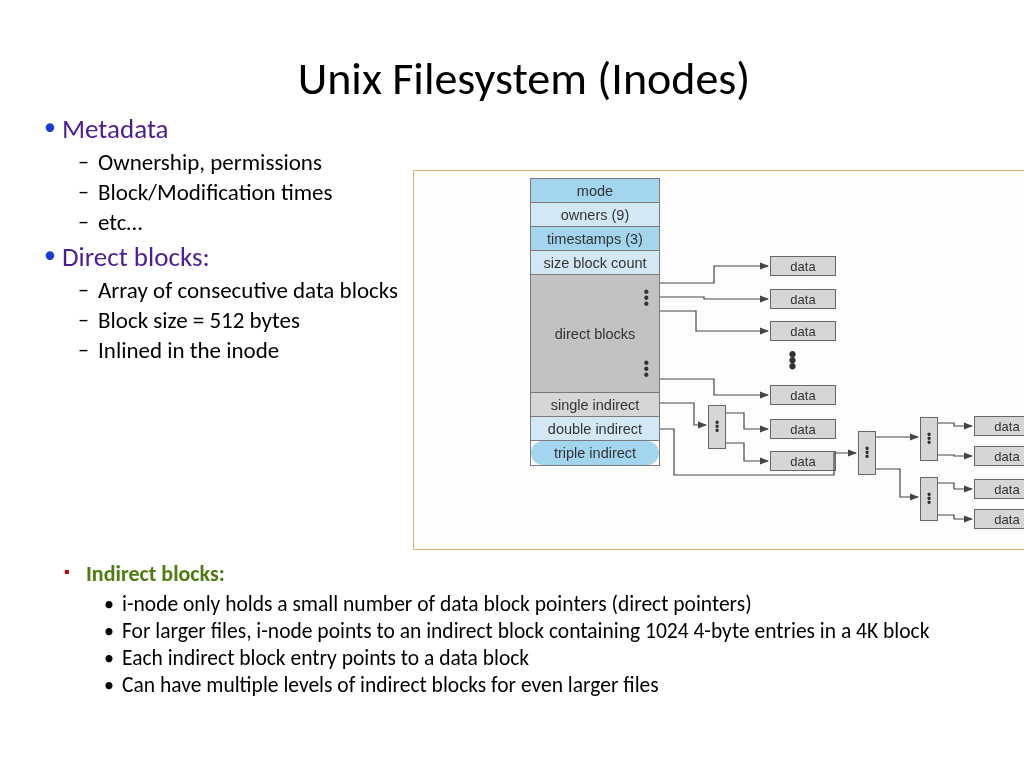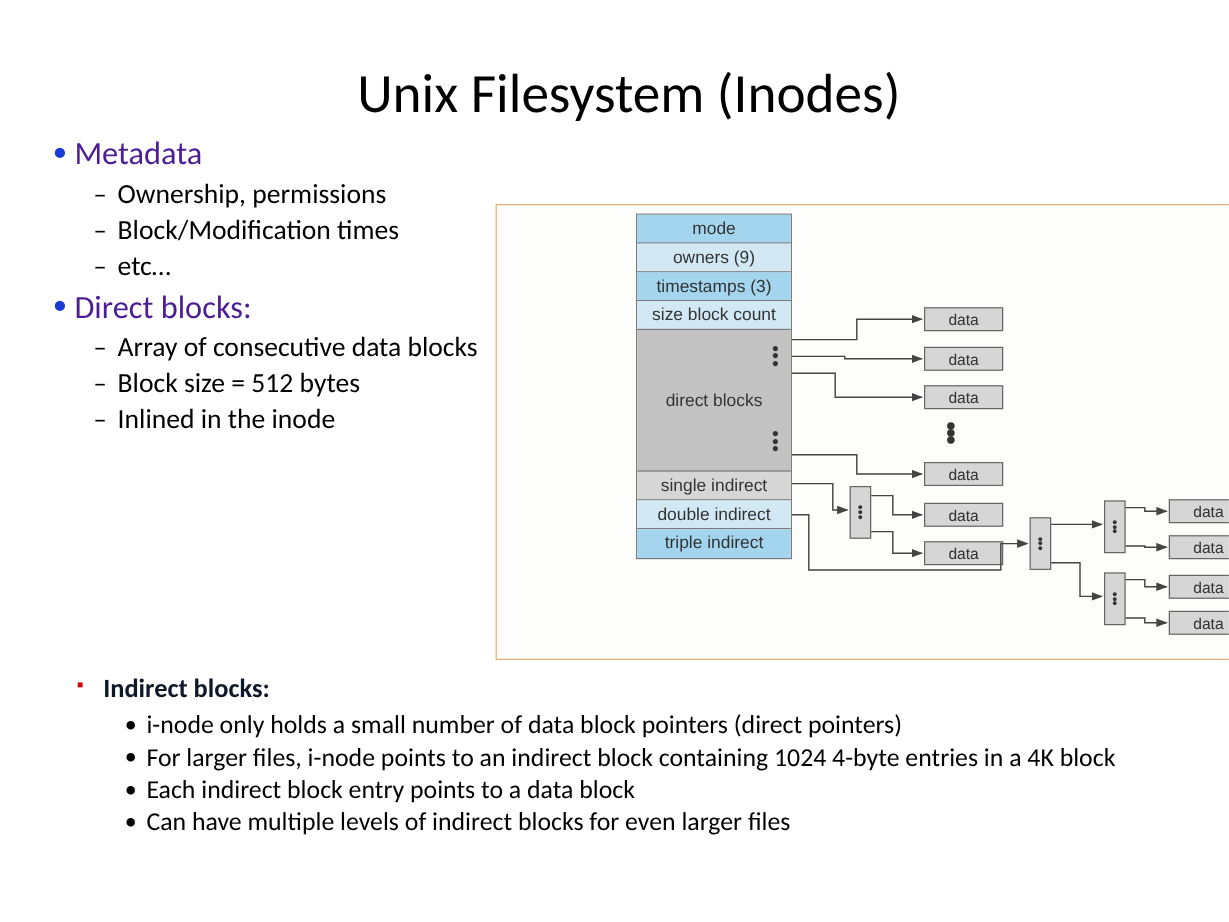--- a/index.html
+++ b/index.html
@@ -32,21 +32,21 @@
     width: 18px;
     font-size: 24px;
     line-height: 30px;
   }
   .b-blue { color: #1a3bd6; }
   .head-text {
     font-size: 27px;
     line-height: 34px;
   }
   .blue-text { color: #4c1d95; }
-  .red-text  { color: #0f172a; font-weight: bold; font-size: 22px; }
+  .red-text  { color: #4d7c0f; font-weight: bold; font-size: 22px; }
 
   ul.level2 { list-style: none; padding-left: 34px; margin-top: 2px; }
   ul.level2 > li { display: flex; align-items: flex-start; margin-bottom: 2px; }
   .dash {
     display: inline-block; width: 20px;
     font-size: 22px; line-height: 28px;
   }
   .sub-text { font-size: 23px; line-height: 28px; }
 
   .red-section {
@@ -82,21 +82,21 @@
     border: 1px solid #7a7a7a;
   }
   .irow {
     height: 24px;
     border-bottom: 1px solid #7a7a7a;
     font-size: 14.5px;
     display: flex; align-items: center; justify-content: center;
     color: #333;
     font-family: Arial, sans-serif;
   }
-  .irow:last-child { border-bottom: none; }
+  .irow:last-child { border-bottom: none; border-radius: 12px; }
   .blue1 { background: #a3d5ef; }
   .blue2 { background: #d2e9f5; }
   .grey1 { background: #c2c2c2; }
   .grey2 { background: #d6d6d6; }
   .irow.tall { height: 118px; position: relative; }
   .irow.tall .dblabel { font-size: 14.5px; }
   .vdots { position: absolute; right: 10px; font-size: 16px; letter-spacing: 0; line-height: 6px; }
 
   .databox, .ptrbox {
     position: absolute;

